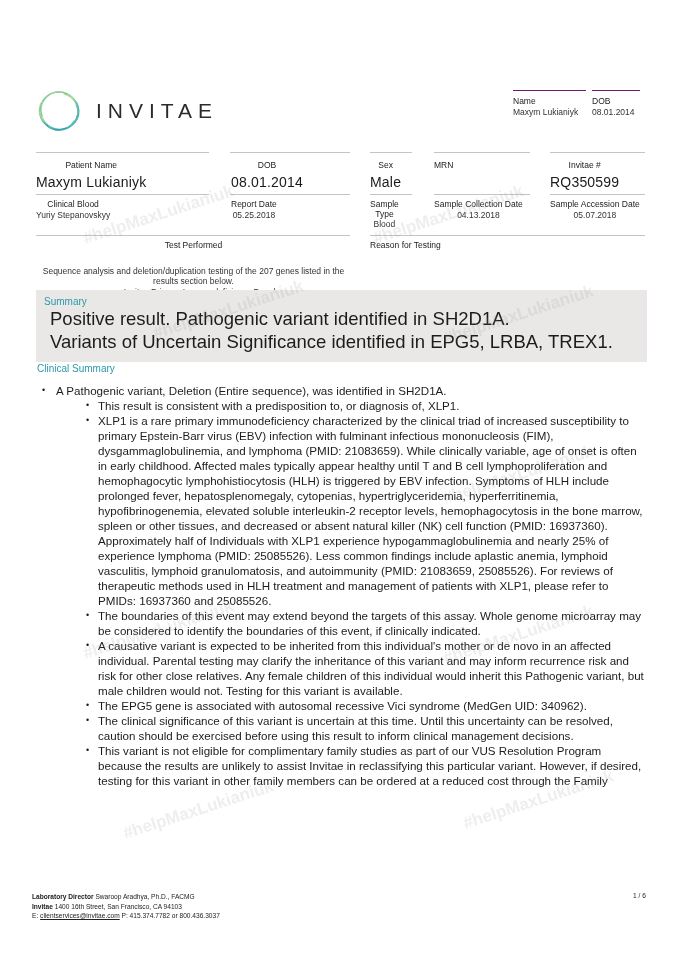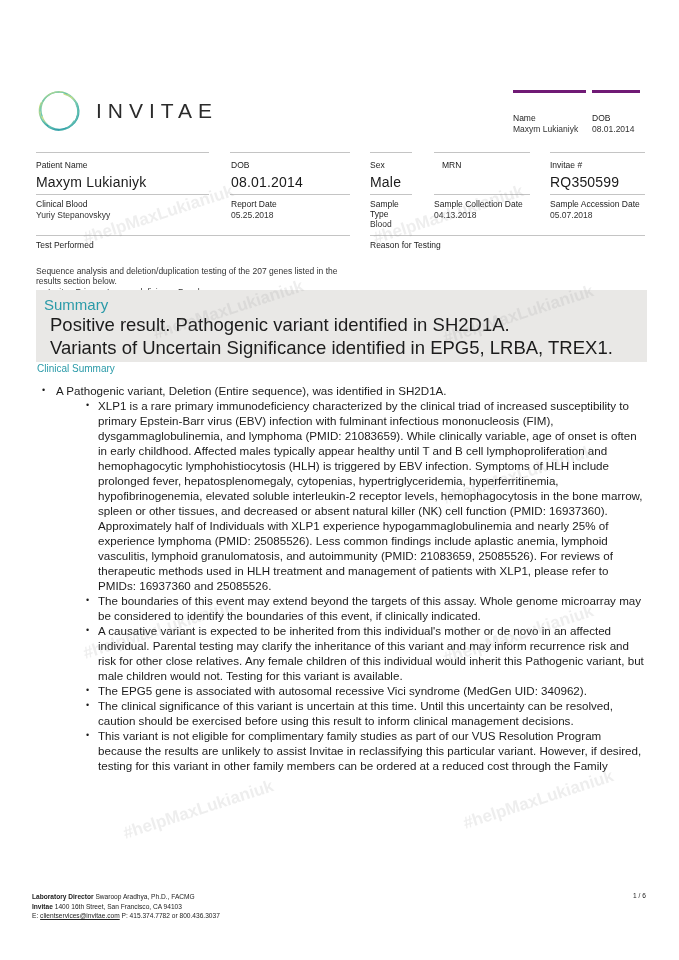--- a/index.html
+++ b/index.html
@@ -4,33 +4,33 @@
 <style>
   * { box-sizing: border-box; margin: 0; padding: 0; }
   html, body { width: 679px; height: 960px; background: #ffffff; overflow: hidden; }
   body { font-family: "Liberation Sans", "DejaVu Sans", sans-serif; color: #1e1e1e; position: relative; }
 
   .logo { position: absolute; left: 36px; top: 88px; display: flex; align-items: center; }
   .logo svg { width: 46px; height: 46px; }
   .logo-text { margin-left: 14px; font-size: 21px; letter-spacing: 6px; color: #2b2b2b; font-weight: normal; }
 
   .top-right { position: absolute; top: 90px; left: 513px; display: flex; gap: 6px; font-size: 8.5px; }
-  .top-right .col { border-top: 3px solid #701a75; padding-top: 20px; }
+  .top-right .col { border-top: 1px solid #701a75; padding-top: 5px; }
   .top-right .c1 { width: 73px; }
   .top-right .c2 { width: 48px; }
   .top-right .lbl { color: #222; margin-bottom: 1px; }
   .top-right .val { color: #333; }
-  .field { position: absolute; font-size: 8.5px; }
+  .field { position: absolute; font-size: 8.5px; text-align: center; }
   .field .lbl { color: #222; }
   .field .big { font-size: 14px; margin-top: 4px; color: #1a1a1a; letter-spacing: 0.2px; }
   .field .small { font-size: 8.5px; color: #333; margin-top: 1px; line-height: 10px; }
   .hline { position: absolute; height: 1px; background: #c4c4c4; }
 
   .summary-box { position: absolute; left: 36px; top: 290px; width: 611px; height: 72px; background: #e9e8e6; padding: 6px 8px; }
-  .summary-title { color: #2a9aa8; font-size: 15px; }
+  .summary-title { color: #2a9aa8; font-size: 10px; }
   .summary-line { font-size: 18.5px; color: #1c1c1c; line-height: 23px; padding-left: 6px; }
 
   .clin-title { position: absolute; left: 37px; top: 363px; color: #2a9aa8; font-size: 10px; }
   .content { position: absolute; left: 36px; top: 383px; width: 612px; font-size: 11.6px; line-height: 15px; color: #1c1c1c; }
   .li1 { position: relative; padding-left: 20px; }
   .li1::before { content: "•"; position: absolute; left: 6px; top: 0; font-size: 9px; }
   .li2 { position: relative; padding-left: 62px; }
   .li2::before { content: "•"; position: absolute; left: 50px; top: 0; font-size: 9px; }
 
   .footer { position: absolute; left: 32px; top: 892px; font-size: 6.6px; line-height: 9.5px; color: #222; }
@@ -95,21 +95,21 @@
     <div class="big">Maxym Lukianiyk</div>
   </div>
   <div class="field" style="left:231px;top:160px;">
     <div class="lbl">DOB</div>
     <div class="big">08.01.2014</div>
   </div>
   <div class="field" style="left:370px;top:160px;">
     <div class="lbl">Sex</div>
     <div class="big">Male</div>
   </div>
-  <div class="field" style="left:434px;top:160px;margin-left:8px;">
+  <div class="field" style="left:434px;top:160px;">
     <div class="lbl">MRN</div>
     <div class="big"></div>
   </div>
   <div class="field" style="left:550px;top:160px;">
     <div class="lbl">Invitae #</div>
     <div class="big">RQ350599</div>
   </div>
 
   <div class="hline" style="left:36px;top:194px;width:173px;"></div>
   <div class="hline" style="left:230px;top:194px;width:120px;"></div>
@@ -157,20 +157,21 @@
 
 <div class="summary-box">
   <div class="summary-title">Summary</div>
   <div class="summary-line">Positive result. Pathogenic variant identified in SH2D1A.</div>
   <div class="summary-line">Variants of Uncertain Significance identified in EPG5, LRBA, TREX1.</div>
 </div>
 
 <div class="clin-title">Clinical Summary</div>
 <div class="content" id="clin-list">
     <div class="li1">A Pathogenic variant, Deletion (Entire sequence), was identified in SH2D1A.</div>
+    <div class="li2">This result is consistent with a predisposition to, or diagnosis of, XLP1.</div>
     <div class="li2">XLP1 is a rare primary immunodeficiency characterized by the clinical triad of increased susceptibility to primary Epstein-Barr virus (EBV) infection with fulminant infectious mononucleosis (FIM), dysgammaglobulinemia, and lymphoma (PMID: 21083659). While clinically variable, age of onset is often in early childhood. Affected males typically appear healthy until T and B cell lymphoproliferation and hemophagocytic lymphohistiocytosis (HLH) is triggered by EBV infection. Symptoms of HLH include prolonged fever, hepatosplenomegaly, cytopenias, hypertriglyceridemia, hyperferritinemia, hypofibrinogenemia, elevated soluble interleukin-2 receptor levels, hemophagocytosis in the bone marrow, spleen or other tissues, and decreased or absent natural killer (NK) cell function (PMID: 16937360). Approximately half of Individuals with XLP1 experience hypogammaglobulinemia and nearly 25% of experience lymphoma (PMID: 25085526). Less common findings include aplastic anemia, lymphoid vasculitis, lymphoid granulomatosis, and autoimmunity (PMID: 21083659, 25085526). For reviews of therapeutic methods used in HLH treatment and management of patients with XLP1, please refer to PMIDs: 16937360 and 25085526.</div>
     <div class="li2">The boundaries of this event may extend beyond the targets of this assay. Whole genome microarray may be considered to identify the boundaries of this event, if clinically indicated.</div>
     <div class="li2">A causative variant is expected to be inherited from this individual's mother or de novo in an affected individual. Parental testing may clarify the inheritance of this variant and may inform recurrence risk and risk for other close relatives. Any female children of this individual would inherit this Pathogenic variant, but male children would not. Testing for this variant is available.</div>
     <div class="li2">The EPG5 gene is associated with autosomal recessive Vici syndrome (MedGen UID: 340962).</div>
     <div class="li2">The clinical significance of this variant is uncertain at this time. Until this uncertainty can be resolved, caution should be exercised before using this result to inform clinical management decisions.</div>
     <div class="li2">This variant is not eligible for complimentary family studies as part of our VUS Resolution Program because the results are unlikely to assist Invitae in reclassifying this particular variant. However, if desired, testing for this variant in other family members can be ordered at a reduced cost through the Family</div>
   </div>
 
 <div class="footer">
   <div><b>Laboratory Director</b> <span>Swaroop Aradhya, Ph.D., FACMG</span></div>

